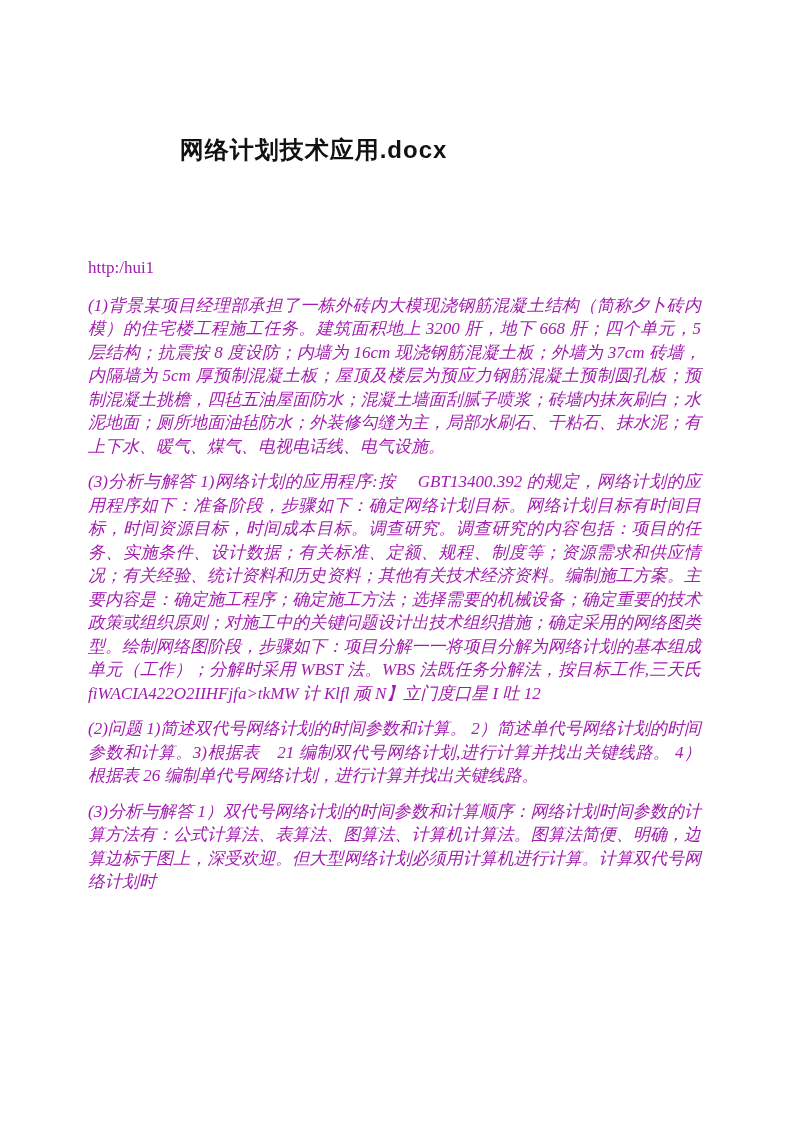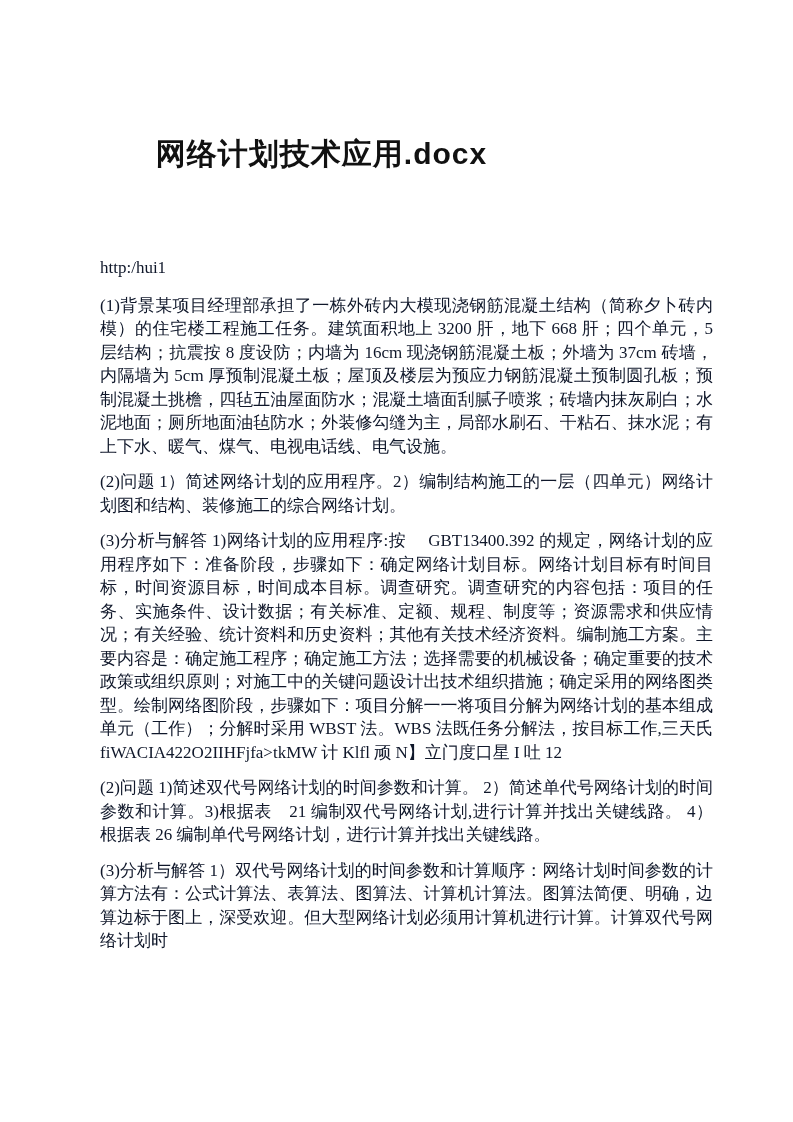--- a/index.html
+++ b/index.html
@@ -16,59 +16,58 @@
     overflow: hidden;
   }
   .doc-title {
     position: absolute;
     top: 134px;
     left: 0;
     width: 627px;
     text-align: center;
     font-family: "Liberation Sans", "DejaVu Sans", sans-serif;
     font-weight: bold;
-    font-size: 30px;
+    font-size: 24px;
     letter-spacing: 1px;
     color: #111111;
-    padding-left: 8px;
   }
   .doc-content {
     position: absolute;
     top: 256px;
-    left: 100px;
+    left: 88px;
     width: 613px;
     font-family: "Liberation Serif", "DejaVu Serif", serif;
     font-size: 17px;
     line-height: 23.5px;
     text-align: justify;
-    color: #0f172a;
+    color: #a21caf;
   }
   .doc-link {
     margin: 0 0 14px 0;
     text-align: left;
   }
   .doc-paragraph {
     margin: 0 0 12px 0;
+    font-style: italic;
   }
   .doc-paragraph:last-child {
     margin-bottom: 8px;
   }
 </style>
 </head>
 <body>
 
 <div class="page">
   <div class="doc-title">网络计划技术应用.docx</div>
 
   <div class="doc-content">
     <div class="doc-link">http:/hui1</div>
 
     <div class="doc-paragraph">(1)背景某项目经理部承担了一栋外砖内大模现浇钢筋混凝土结构（简称夕卜砖内模）的住宅楼工程施工任务。建筑面积地上 3200 肝，地下 668 肝；四个单元，5 层结构；抗震按 8 度设防；内墙为 16cm 现浇钢筋混凝土板；外墙为 37cm 砖墙，内隔墙为 5cm 厚预制混凝土板；屋顶及楼层为预应力钢筋混凝土预制圆孔板；预制混凝土挑檐，四毡五油屋面防水；混凝土墙面刮腻子喷浆；砖墙内抹灰刷白；水泥地面；厕所地面油毡防水；外装修勾缝为主，局部水刷石、干粘石、抹水泥；有上下水、暖气、煤气、电视电话线、电气设施。</div>
 
-    <div class="doc-paragraph">(2)问题 1）简述网络计划的应用程序。2）编制结构施工的一层（四单元）网络计划图和结构、装修施工的综合网络计划。</div>
 
     <div class="doc-paragraph">(3)分析与解答 1)网络计划的应用程序:按　 GBT13400.392 的规定，网络计划的应用程序如下：准备阶段，步骤如下：确定网络计划目标。网络计划目标有时间目标，时间资源目标，时间成本目标。调查研究。调查研究的内容包括：项目的任务、实施条件、设计数据；有关标准、定额、规程、制度等；资源需求和供应情况；有关经验、统计资料和历史资料；其他有关技术经济资料。编制施工方案。主要内容是：确定施工程序；确定施工方法；选择需要的机械设备；确定重要的技术政策或组织原则；对施工中的关键问题设计出技术组织措施；确定采用的网络图类型。绘制网络图阶段，步骤如下：项目分解一一将项目分解为网络计划的基本组成单元（工作）；分解时采用 WBST 法。WBS 法既任务分解法，按目标工作,三天氏 fiWACIA422O2IIHFjfa&gt;tkMW 计 Klfl 顽 N】立门度口星 I 吐 12</div>
 
 
     <div class="doc-paragraph">(2)问题 1)简述双代号网络计划的时间参数和计算。 2）简述单代号网络计划的时间参数和计算。3)根据表　21 编制双代号网络计划,进行计算并找出关键线路。 4）根据表 26 编制单代号网络计划，进行计算并找出关键线路。</div>
 
     <div class="doc-paragraph">(3)分析与解答 1）双代号网络计划的时间参数和计算顺序：网络计划时间参数的计算方法有：公式计算法、表算法、图算法、计算机计算法。图算法简便、明确，边算边标于图上，深受欢迎。但大型网络计划必须用计算机进行计算。计算双代号网络计划时</div>
   </div>
 </div>
 

